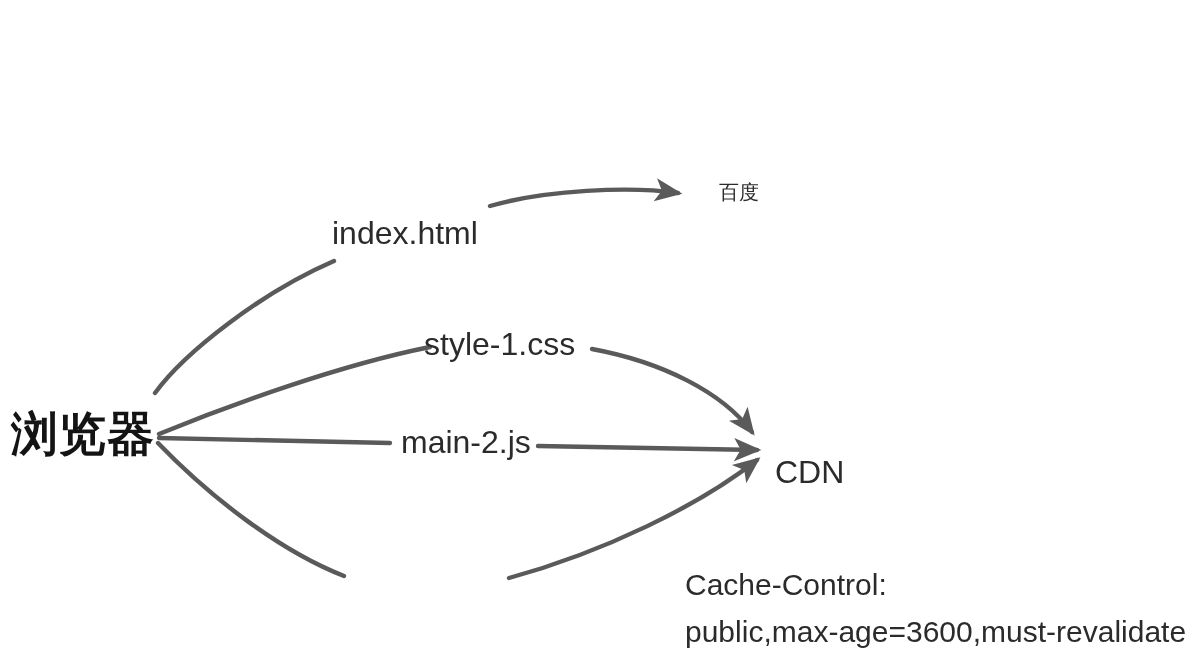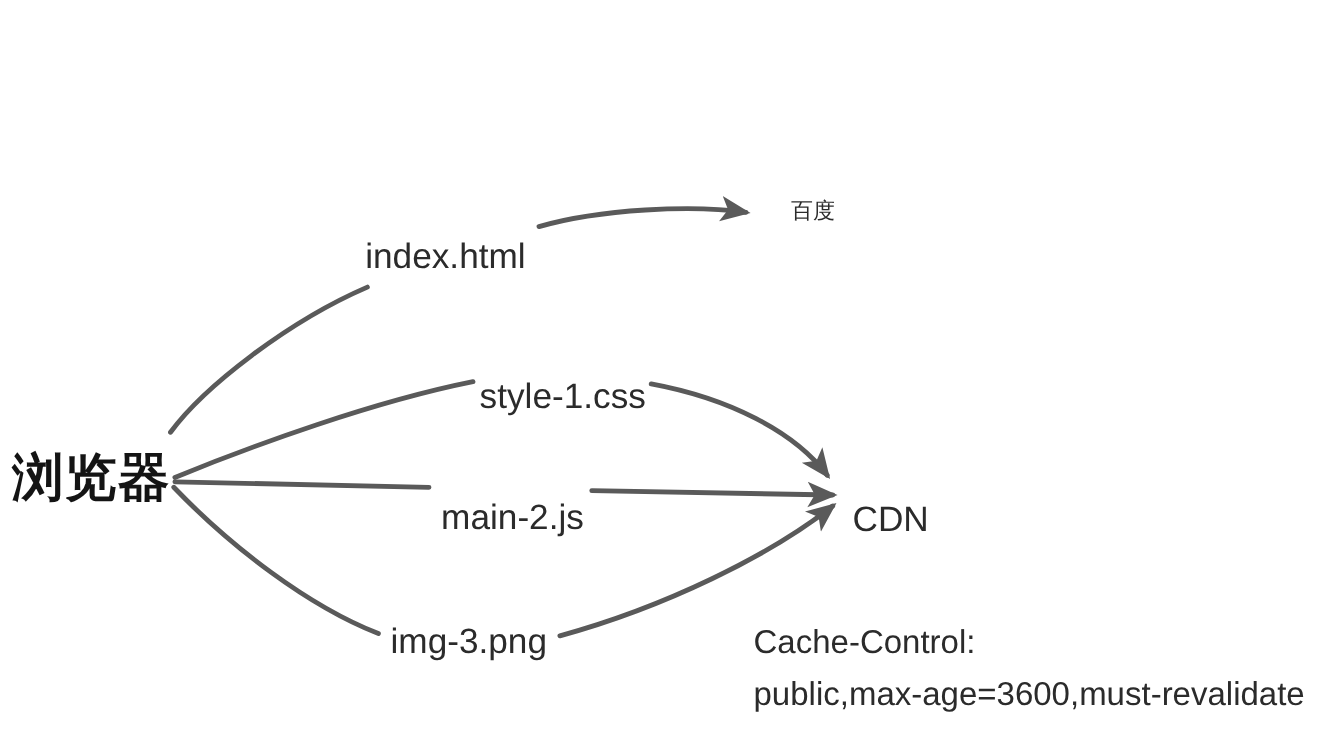--- a/index.html
+++ b/index.html
@@ -81,24 +81,23 @@
       <path d="M509,578 C604,552 700,505 757,460" marker-end="url(#arrowhead)"></path>
     </g>
   </svg>
 
   <div class="node-label root" style="left:11px; top:410px;">浏览器</div>
 
   <div class="node-label" style="left:332px; top:217px;">index.html</div>
 
   <div class="node-label cjk" style="left:719px; top:182px;">百度</div>
 
-  <div class="node-label" style="left:436px; top:328px;margin-top:16px;">style-1.css</div>
+  <div class="node-label" style="left:424px; top:328px;">style-1.css</div>
 
-  <div class="node-label" style="left:401px; top:454px;">main-2.js</div>
+  <div class="node-label" style="left:401px; top:426px;">main-2.js</div>
 
-  <div class="node-label" style="left:355px; top:567px;">img-3.png</div>
 
   <div class="node-label" style="left:775px; top:456px;">CDN</div>
 
   <div class="note" style="left:685px; top:563px;">Cache-Control:</div>
   <div class="note" style="left:685px; top:610px;">public,max-age=3600,must-revalidate</div>
 
 </div>
 
 </body></html>

